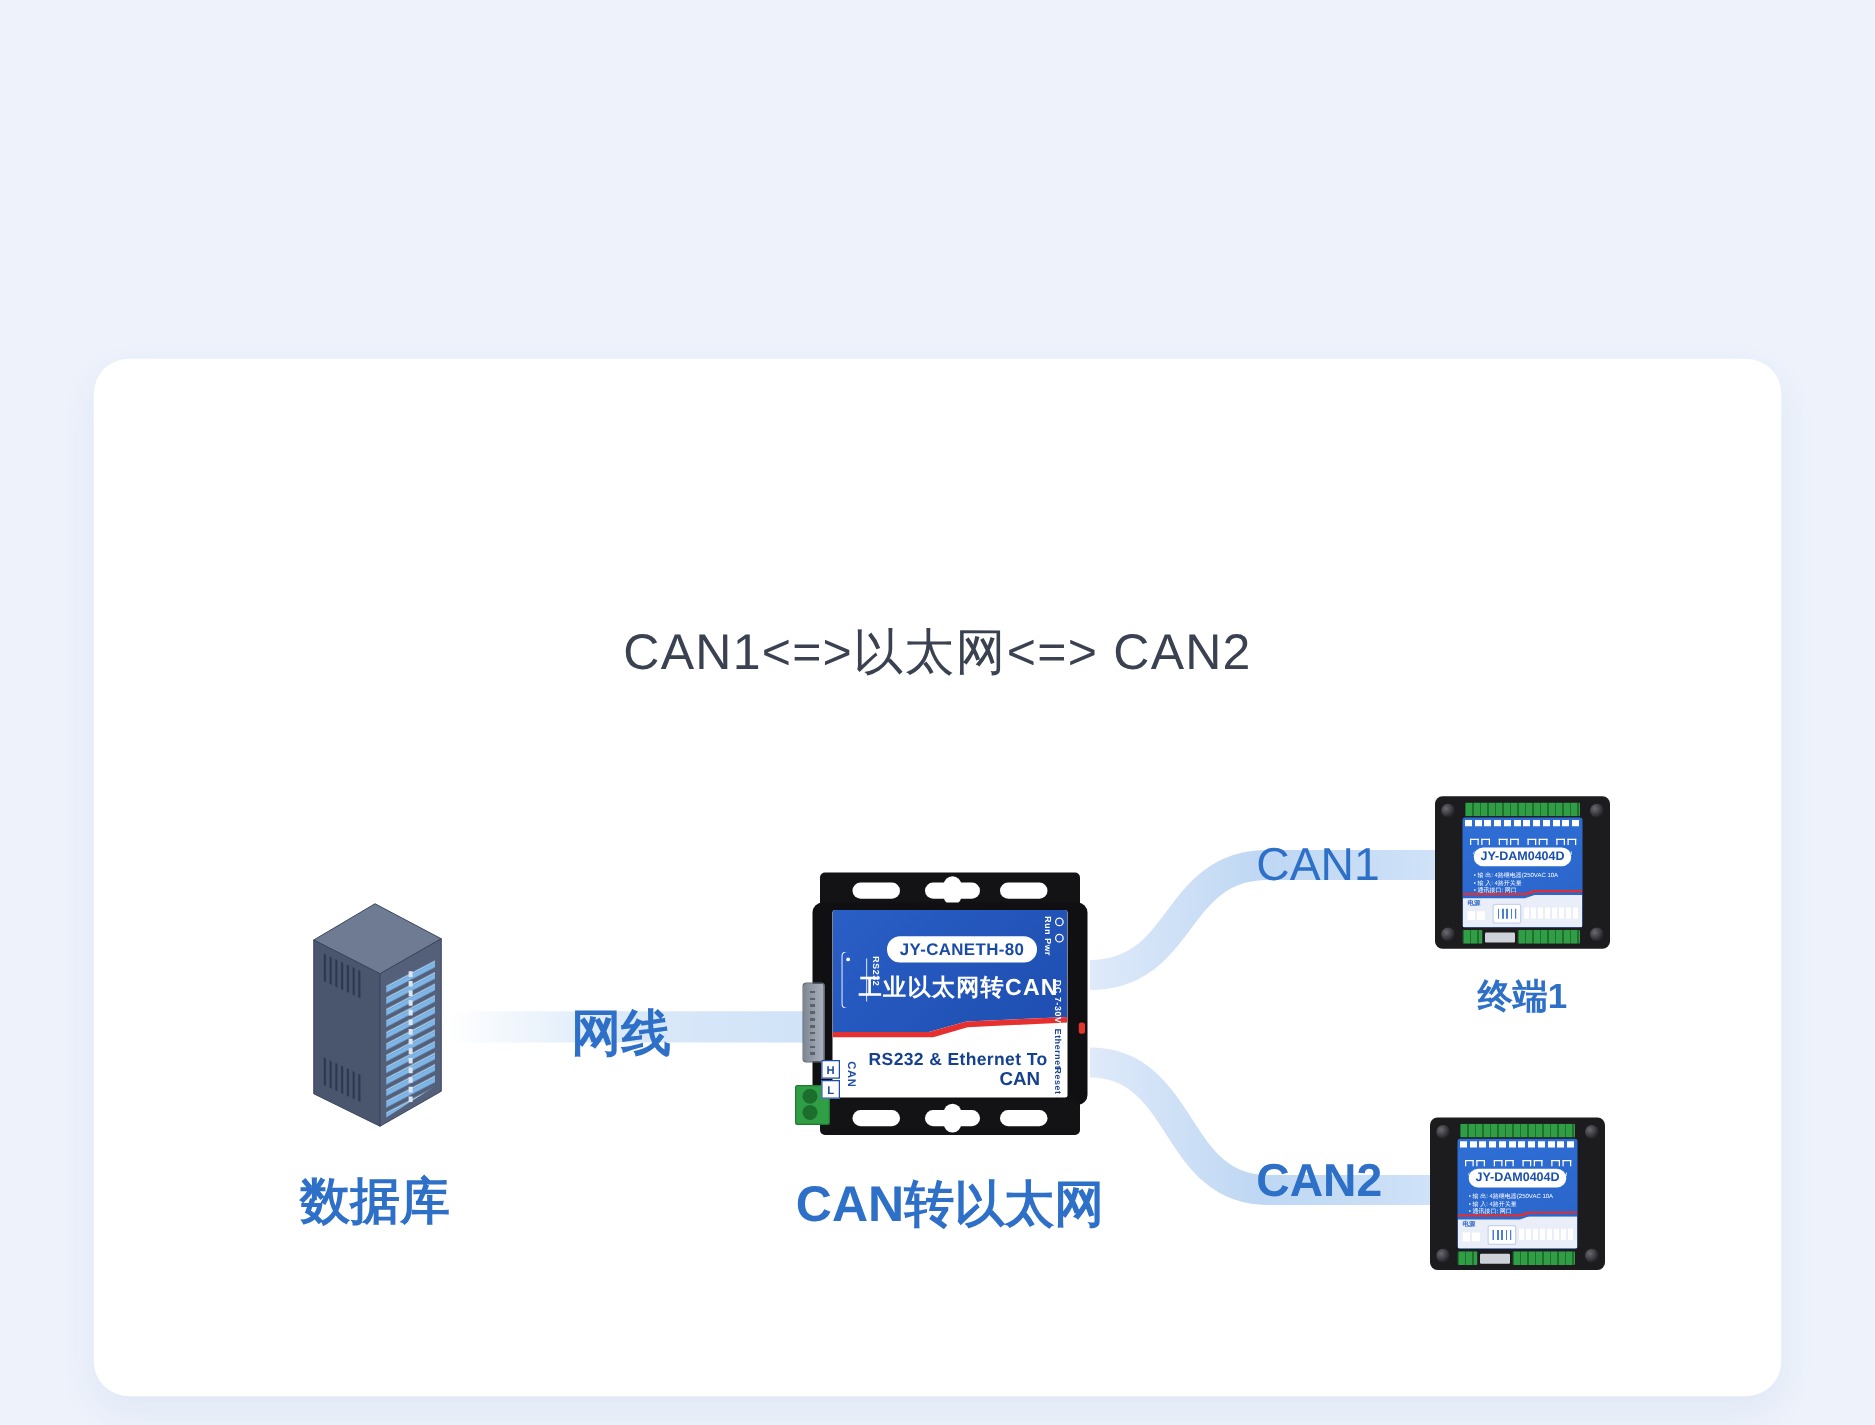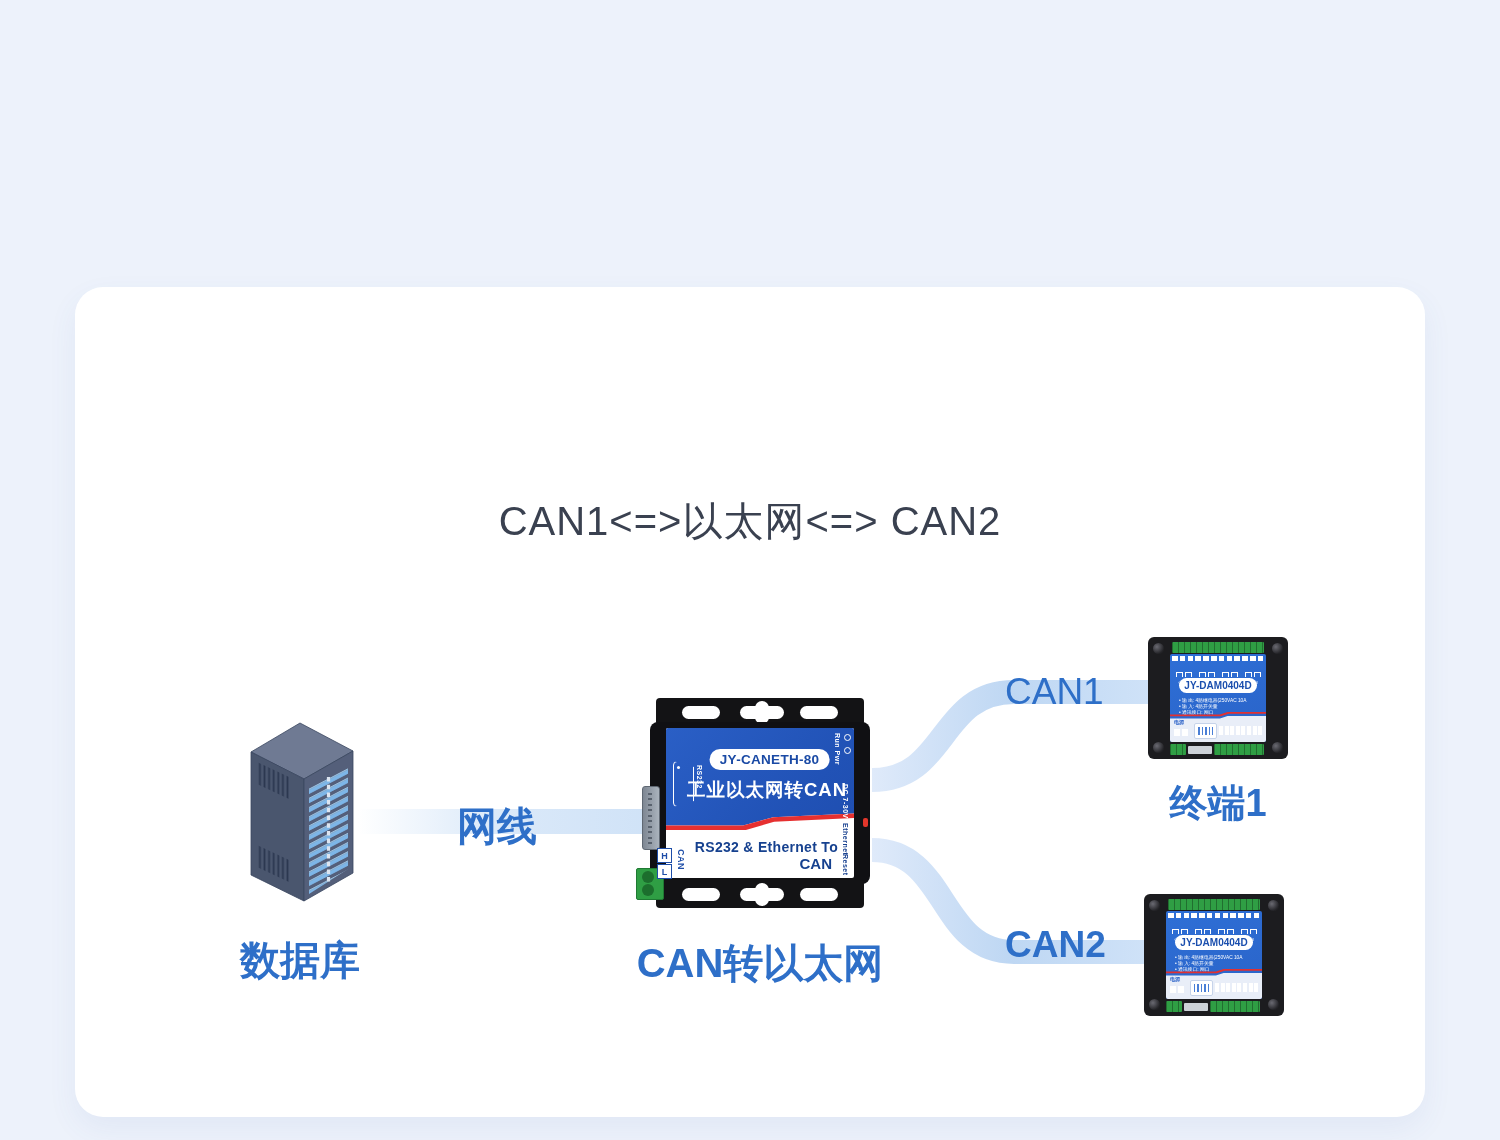--- a/index.html
+++ b/index.html
@@ -17,21 +17,21 @@
     font-size:40px;font-weight:500;color:#3a4150;letter-spacing:1px;}
   .desc.d1{top:130px;} .desc.d2{top:207px;}
 
   
   .cap{position:absolute;color:#2e6fc8;font-weight:700;white-space:nowrap;}
   .cap-db{left:230px;top:933px;width:140px;text-align:center;font-size:40px;}
   .cap-conv{left:620px;top:936px;width:280px;text-align:center;font-size:40px;}
   .cap-cable{left:437px;top:799px;width:120px;text-align:center;font-size:40px;font-weight:600;}
   .cap-can1{left:1005px;top:671px;font-size:37px;font-weight:400;}
   .cap-can2{left:1005px;top:924px;font-size:37px;font-weight:600;}
-  .cap-t1{left:1148px;top:778px;width:140px;text-align:center;font-size:38px;}
+  .cap-t1{left:1148px;top:778px;width:140px;text-align:center;font-size:28px;}
   .cap-t2{left:1150px;top:1026px;width:140px;text-align:center;font-size:38px;}
 
   .diagram-svg{position:absolute;left:0;top:0;pointer-events:none;}
 
   .vtext{writing-mode:vertical-rl;text-orientation:mixed;line-height:1;letter-spacing:.5px;}
 
   
   .converter{position:absolute;left:650px;top:698px;width:220px;height:244px;}
   .flange{position:absolute;left:6px;width:208px;height:28px;background:#131315;border-radius:4px;}
   .flange.top{top:0;} .flange.bottom{top:182px;}

